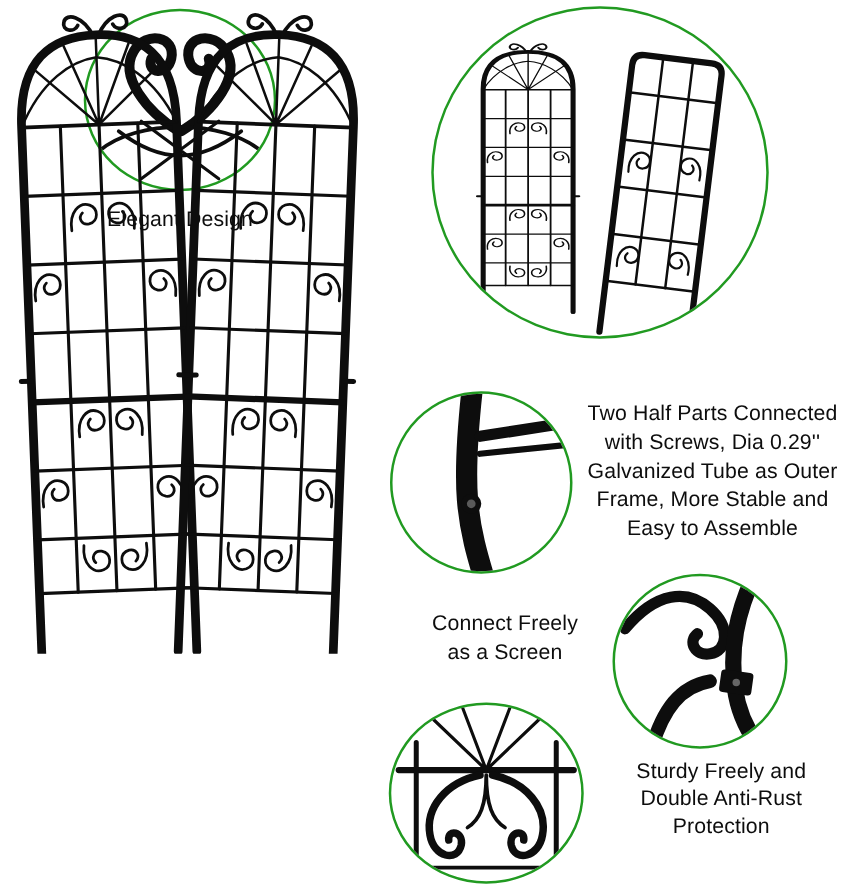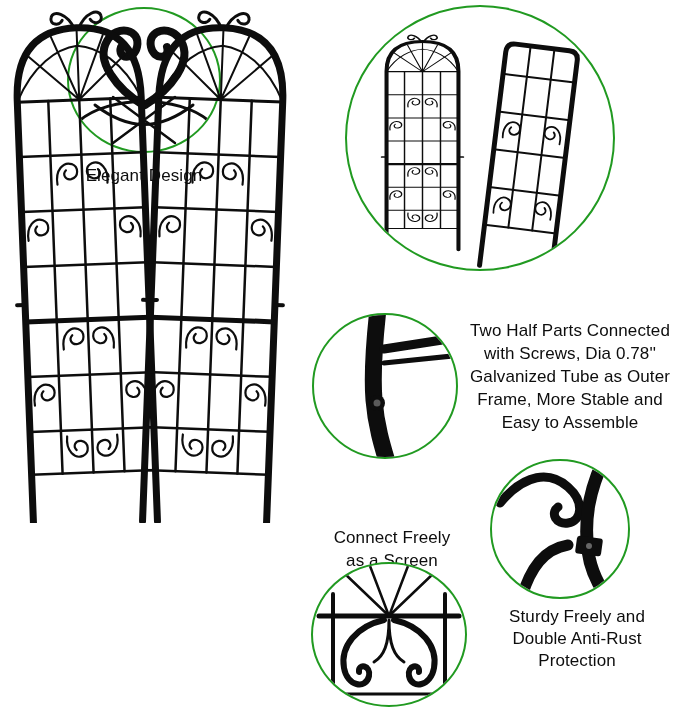--- a/index.html
+++ b/index.html
@@ -104,23 +104,23 @@
       <g class="ink" fill="none" stroke-linecap="round">
         <path d="M64,-6 C60,30 58,60 60,85 C62,110 68,130 74,150" stroke-width="17"></path>
         <path d="M70,34 L148,22" stroke-width="9"></path>
         <path d="M70,48 L148,40" stroke-width="5"></path>
       </g>
       <circle class="ink-fill" cx="63" cy="88" r="8"></circle>
       <circle cx="63" cy="88" r="3.5" fill="#5a5a5a"></circle>
     </svg>
   </div>
 
-  <div class="caption" style="left:462px;top:319px;width:216px;">Two Half Parts Connected with Screws, Dia 0.78'' Galvanized Tube as Outer Frame, More Stable and Easy to Assemble</div>
+  <div class="caption" style="left:462px;top:319px;width:216px;">Two Half Parts Connected with Screws, Dia 0.29'' Galvanized Tube as Outer Frame, More Stable and Easy to Assemble</div>
 
-  <div class="caption" style="left:330px;top:487px;width:124px;margin-top:39px;">Connect Freely as a Screen</div>
+  <div class="caption" style="left:342px;top:487px;width:124px;">Connect Freely as a Screen</div>
 
   <div class="detail-circle" style="left:490px;top:459px;width:140px;height:140px;">
     <svg viewBox="0 0 136 136">
       <g class="ink" fill="none" stroke-linecap="round">
         <path d="M8,42 C33,12 58,10 76,26 C93,41 90,60 76,62 C64,64 58,52 66,46" stroke-width="9"></path>
         <path d="M114,-6 C96,30 92,60 96,90 C99,112 108,128 120,142" stroke-width="13"></path>
         <path d="M28,142 C38,105 53,88 76,84" stroke-width="11"></path>
       </g>
       <rect class="ink-fill" x="84" y="76" width="26" height="18" rx="3" transform="rotate(8 97 85)"></rect>
       <circle cx="97" cy="85" r="3" fill="#666"></circle>

